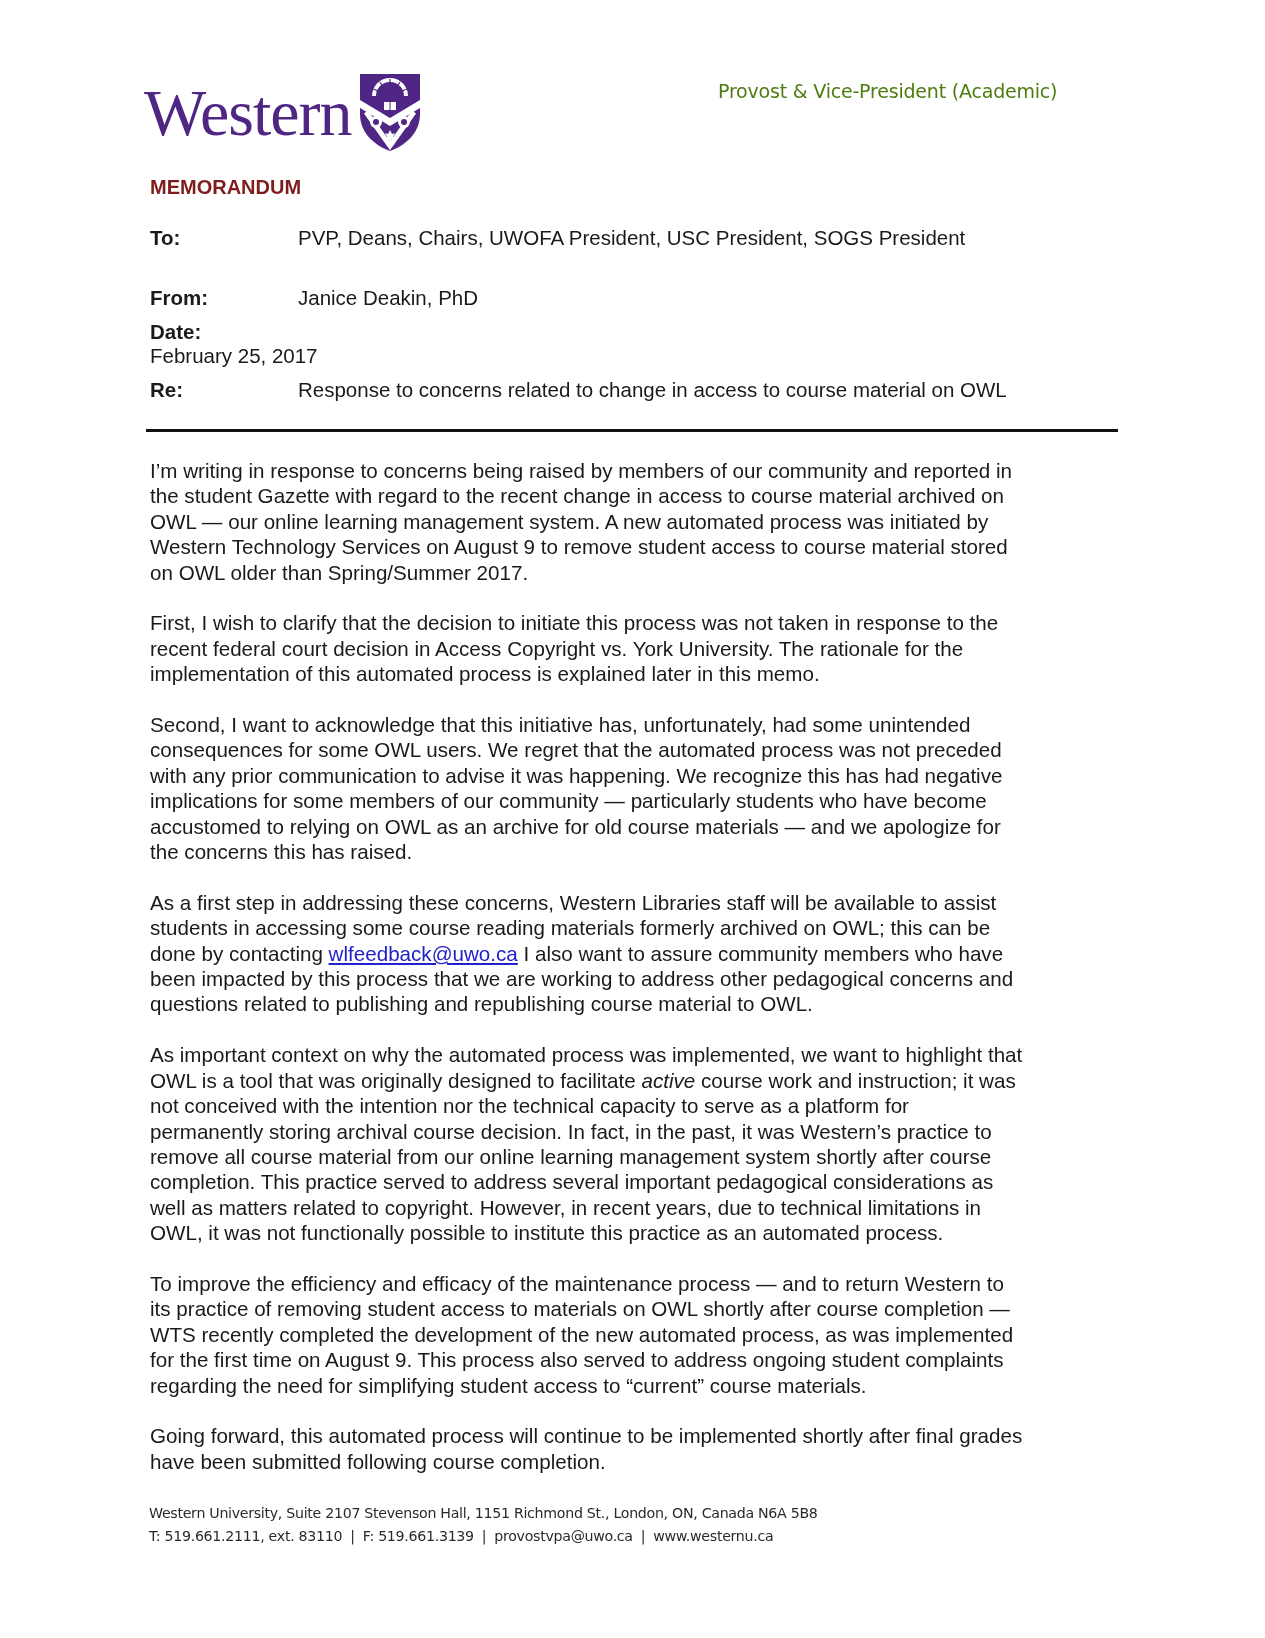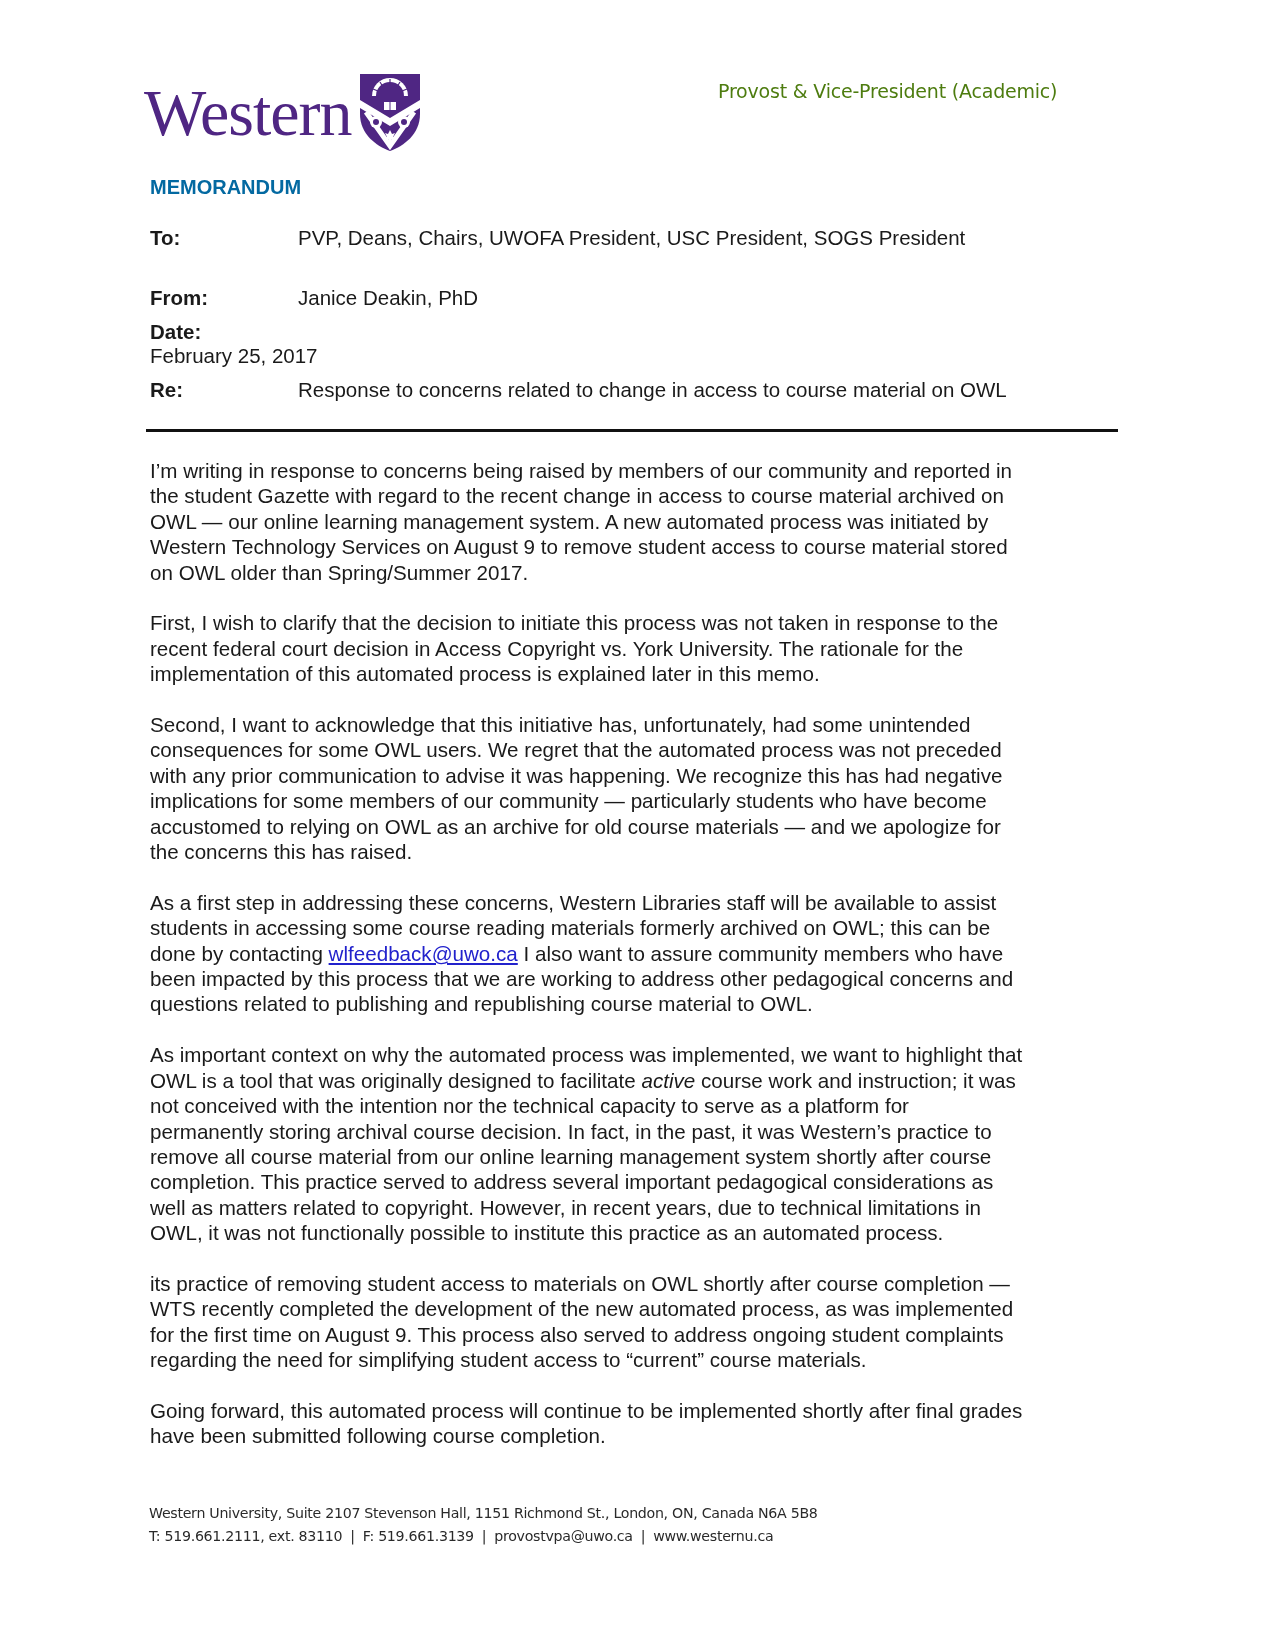--- a/index.html
+++ b/index.html
@@ -52,21 +52,21 @@
       color: #4d7c0f;
       letter-spacing: -0.2px;
     }
     
     .memo-title {
       position: absolute;
       left: 150px;
       top: 176px;
       font-weight: bold;
       font-size: 20px;
-      color: #0369a1;
+      color: #7f1d1d;
     }
     .memo-row {
       position: absolute;
       left: 150px;
       font-size: 20.5px;
       color: #1a1a1a;
       display: flex;
     }
     .memo-label {
       width: 148px;
@@ -211,20 +211,21 @@
       <span class="line"><span>OWL is a tool that was originally designed to facilitate </span><em>active</em><span> course work and instruction; it was</span></span>
       <span class="line">not conceived with the intention nor the technical capacity to serve as a platform for</span>
       <span class="line">permanently storing archival course decision. In fact, in the past, it was Western’s practice to</span>
       <span class="line">remove all course material from our online learning management system shortly after course</span>
       <span class="line">completion. This practice served to address several important pedagogical considerations as</span>
       <span class="line">well as matters related to copyright. However, in recent years, due to technical limitations in</span>
       <span class="line">OWL, it was not functionally possible to institute this practice as an automated process.</span>
     </p>
 
     <p class="para">
+      <span class="line">To improve the efficiency and efficacy of the maintenance process — and to return Western to</span>
       <span class="line">its practice of removing student access to materials on OWL shortly after course completion —</span>
       <span class="line">WTS recently completed the development of the new automated process, as was implemented</span>
       <span class="line">for the first time on August 9. This process also served to address ongoing student complaints</span>
       <span class="line">regarding the need for simplifying student access to “current” course materials.</span>
     </p>
 
     <p class="para">
       <span class="line">Going forward, this automated process will continue to be implemented shortly after final grades</span>
       <span class="line">have been submitted following course completion.</span>
     </p>

